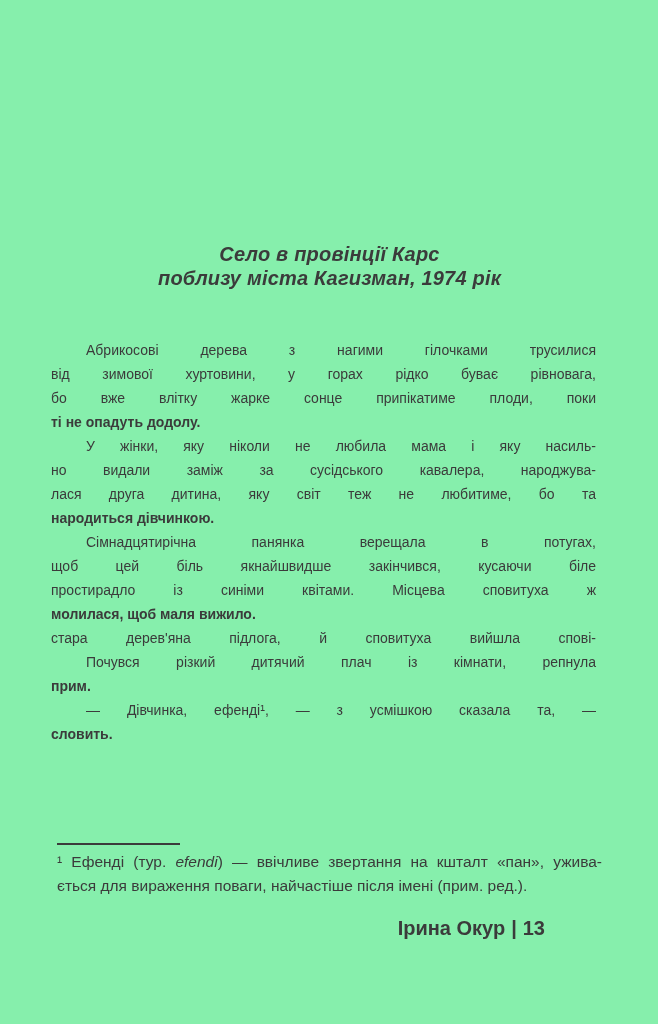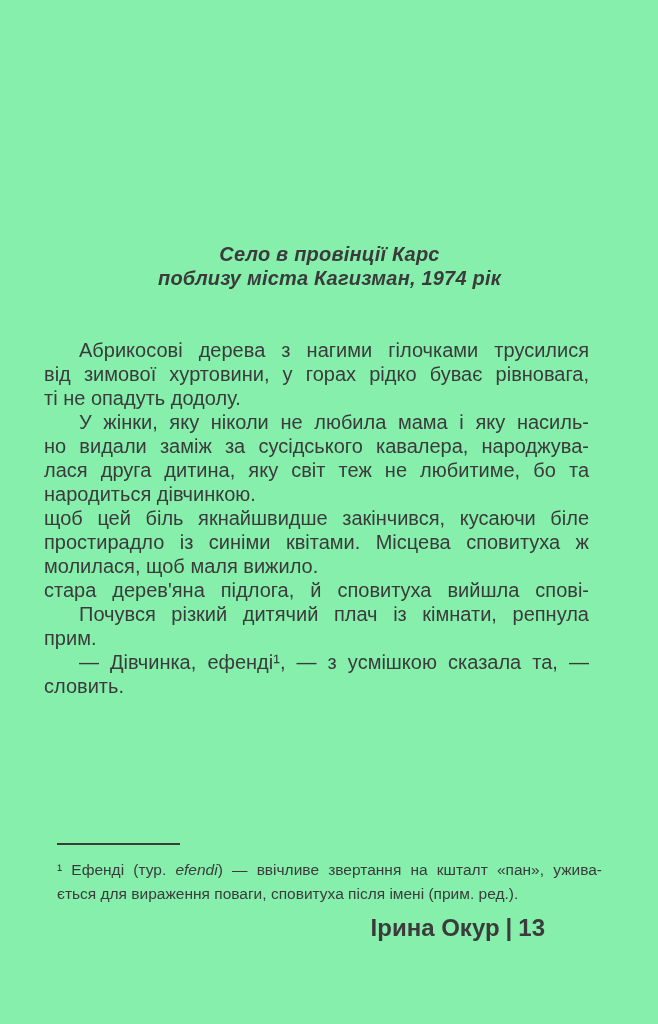--- a/index.html
+++ b/index.html
@@ -19,104 +19,106 @@
     width: 545px;
     text-align: center;
     font-size: 20px;
     line-height: 24px;
     font-weight: bold;
     font-style: italic;
     letter-spacing: 0.2px;
   }
   .body-text {
     position: absolute;
-    left: 44px;
+    left: 51px;
     top: 338px;
     width: 545px;
-    font-size: 20px;
+    font-size: 14px;
     line-height: 24px;
   }
   .para .line {
     text-align: justify;
     text-align-last: justify;
   }
   .para .line.first { padding-left: 35px; }
-  .para .line.last { text-align: left; text-align-last: left; }
+  .para .line.last { text-align: left; text-align-last: left; font-weight: bold; }
   .footnote-rule {
     position: absolute;
     left: 57px;
     top: 843px;
     width: 123px;
     height: 0;
     border-top: 2px solid #3b3b3b;
   }
   .footnote {
     position: absolute;
     left: 57px;
     top: 850px;
     width: 545px;
     font-size: 15.5px;
     line-height: 23.5px;
   }
-  .fn-line.justify { text-align: justify; text-align-last: justify; margin-top: 8px; }
+  .fn-line.justify { text-align: justify; text-align-last: justify; }
   .fn-line.last { text-align: left; }
   .footnote .term { font-style: italic; }
   .footer {
     position: absolute;
     top: 916px;
     right: 113px;
-    font-size: 24px;
+    font-size: 20px;
     line-height: 24px;
     font-weight: bold;
     white-space: nowrap;
   }
   .footer .divider { margin: 0 6px; }
 </style>
 </head>
 <body>
 
 <div class="page">
 
   <div class="heading">
     <div>Село в провінції Карс</div>
     <div>поблизу міста Кагизман, 1974 рік</div>
   </div>
 
   <div class="body-text">
     <div class="para">
         <div class="line first">Абрикосові дерева з нагими гілочками трусилися</div>
         <div class="line">від зимової хуртовини, у горах рідко буває рівновага,</div>
+        <div class="line">бо вже влітку жарке сонце припікатиме плоди, поки</div>
         <div class="line last">ті не опадуть додолу.</div>
       </div>
     <div class="para">
         <div class="line first">У жінки, яку ніколи не любила мама і яку насиль-</div>
         <div class="line">но видали заміж за сусідського кавалера, народжува-</div>
         <div class="line">лася друга дитина, яку світ теж не любитиме, бо та</div>
         <div class="line last">народиться дівчинкою.</div>
       </div>
     <div class="para">
+        <div class="line first">Сімнадцятирічна панянка верещала в потугах,</div>
         <div class="line">щоб цей біль якнайшвидше закінчився, кусаючи біле</div>
         <div class="line">простирадло із синіми квітами. Місцева сповитуха ж</div>
         <div class="line last">молилася, щоб маля вижило.</div>
       </div>
     <div class="para">
         <div class="line">стара дерев'яна підлога, й сповитуха вийшла спові-</div>
         <div class="line first">Почувся різкий дитячий плач із кімнати, репнула</div>
         <div class="line last">прим.</div>
       </div>
     <div class="para">
         <div class="line first">— Дівчинка, ефенді¹, — з усмішкою сказала та, —</div>
         <div class="line last">словить.</div>
       </div>
   </div>
 
   <div class="footnote-rule"></div>
 
   <div class="footnote">
     <div class="fn-line justify"><span>¹ Ефенді (тур. </span><span class="term">efendi</span><span>) — ввічливе звертання на кшталт «пан», ужива-</span></div>
-    <div class="fn-line last">ється для вираження поваги, сповитуха після імені (прим. ред.).</div>
+    <div class="fn-line last">ється для вираження поваги, найчастіше після імені (прим. ред.).</div>
   </div>
 
   <div class="footer">
     <span>Ірина Окур</span><span class="divider">|</span><span>13</span>
   </div>
 
 </div>
 
 </body></html>

